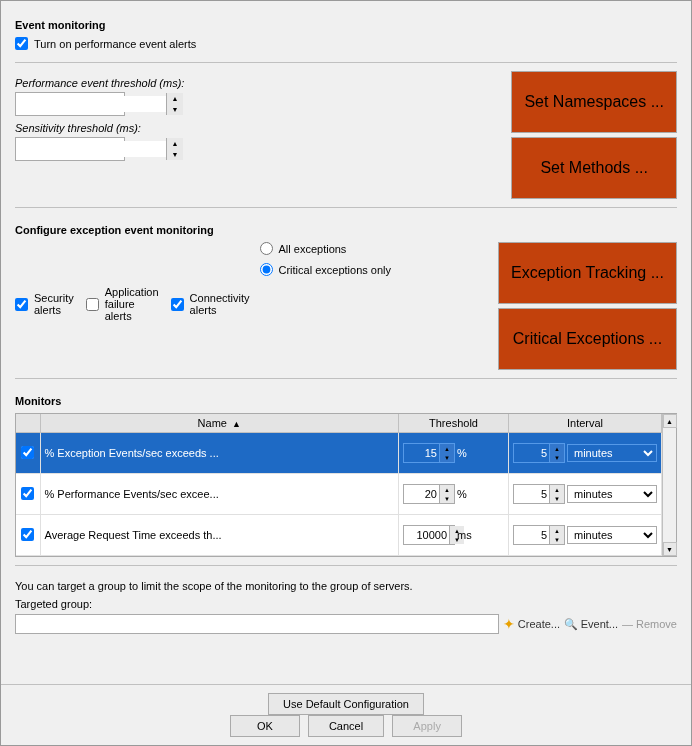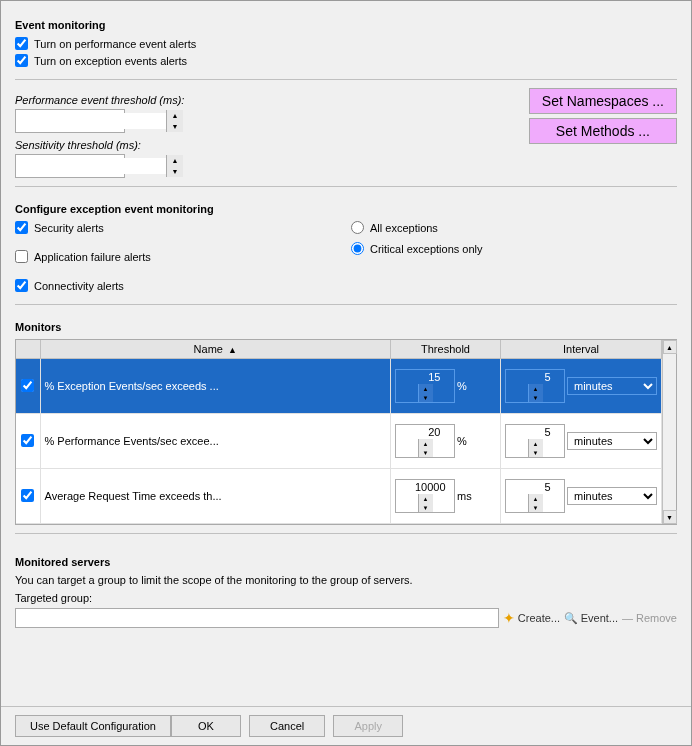--- a/index.html
+++ b/index.html
@@ -117,25 +117,25 @@
       height: 11px;
       cursor: pointer;
       font-size: 7px;
       display: flex;
       align-items: center;
       justify-content: center;
       line-height: 1;
     }
 
     .action-button {
-      background: #f0abfc;
+      background: #c2410c;
       border: 1px solid #aaa;
-      padding: 4px 12px;
-      cursor: pointer;
-      font-size: 14px;
+      padding: 21px 12px;
+      cursor: pointer;
+      font-size: 16px;
       min-width: 140px;
       text-align: center;
     }
 
     .buttons-col {
       display: flex;
       flex-direction: column;
       gap: 4px;
       margin-left: auto;
     }
@@ -164,23 +164,24 @@
       height: 13px;
     }
 
     .exception-section-body {
       display: flex;
       gap: 10px;
     }
 
     .exception-left {
       display: flex;
-      flex-direction: column;
+      flex-direction: row;
       gap: 12px;
       flex: 1;
+      align-items: center;
     }
 
     .exception-middle {
       display: flex;
       flex-direction: column;
       gap: 4px;
       flex: 1;
     }
 
     .exception-right {
@@ -192,22 +193,21 @@
     .row-checkbox-cell {
       width: 24px;
       text-align: center;
     }
 
     .monitor-spinner-wrapper {
       display: flex;
       align-items: center;
       border: 1px solid #aaa;
       background: white;
-      width: 60px;
-      flex-direction: column;
+      width: 52px;
     }
 
     .monitor-spinner-input {
       border: none;
       outline: none;
       padding: 1px 2px;
       width: 35px;
       font-size: 11px;
       background: transparent;
       text-align: right;
@@ -329,20 +329,21 @@
       font-size: 11px;
     }
 
     .bottom-bar {
       border-top: 1px solid #c0c0c0;
       padding: 8px 14px;
       display: flex;
       align-items: center;
       justify-content: flex-start;
       background: #f0f0f0;
+      flex-direction: column;
     }
 
     .bottom-left-btn {
       background: #e8e8e8;
       border: 1px solid #aaa;
       padding: 4px 14px;
       cursor: pointer;
       font-size: 11px;
     }
 
@@ -431,24 +432,20 @@
 <div class="window">
 
 
   <div class="content">
 
     <div>
       <div class="section-title">Event monitoring</div>
       <div class="checkbox-row">
         <input type="checkbox" checked="" style="">
         <span>Turn on performance event alerts</span>
-      </div>
-      <div class="checkbox-row">
-        <input type="checkbox" checked="" style="">
-        <span>Turn on exception events alerts</span>
       </div>
     </div>
 
     <hr class="section-divider">
 
     <div>
       <div class="perf-row">
         <div class="perf-inputs">
           <div class="field-label">Performance event threshold (ms):</div>
           <div class="spinner-row">
@@ -500,20 +497,24 @@
         <div class="exception-middle">
           <div class="radio-row">
             <input type="radio" name="exception_type" style="">
             <span>All exceptions</span>
           </div>
           <div class="radio-row">
             <input type="radio" name="exception_type" checked="" style="">
             <span>Critical exceptions only</span>
           </div>
         </div>
+        <div class="exception-right">
+          <button class="action-button">Exception Tracking ...</button>
+          <button class="action-button">Critical Exceptions ...</button>
+        </div>
       </div>
     </div>
 
     <hr class="section-divider">
 
     <div>
       <div class="section-title">Monitors</div>
       <div class="table-container">
         <div class="table-inner">
           <table>
@@ -657,21 +658,20 @@
           <button class="table-scroll-btn">▲</button>
           <div style="flex:1;"></div>
           <button class="table-scroll-btn">▼</button>
         </div>
       </div>
     </div>
 
     <hr class="section-divider">
 
     <div class="monitored-servers-section">
-      <div class="section-title">Monitored servers</div>
       <div>You can target a group to limit the scope of the monitoring to the group of servers.</div>
       <div class="target-group-row">
         <span>Targeted group:</span>
       </div>
       <div class="create-search-row">
         <input type="text" class="target-group-value" style="">
         <button class="create-btn">
           <span class="star-icon">✦</span>
           <span>Create...</span>
         </button>

